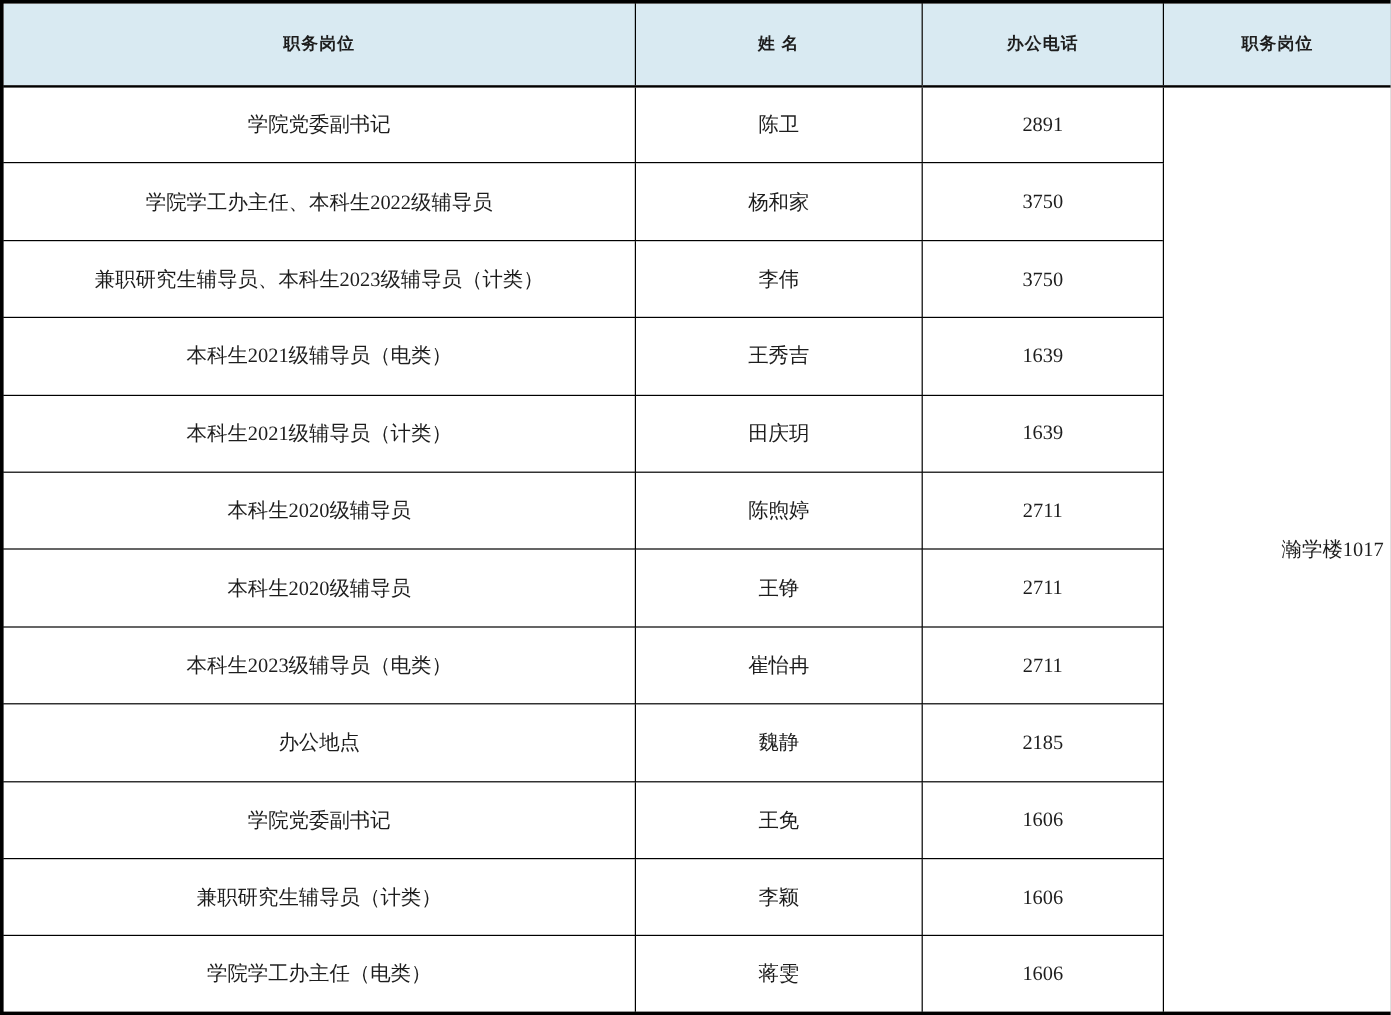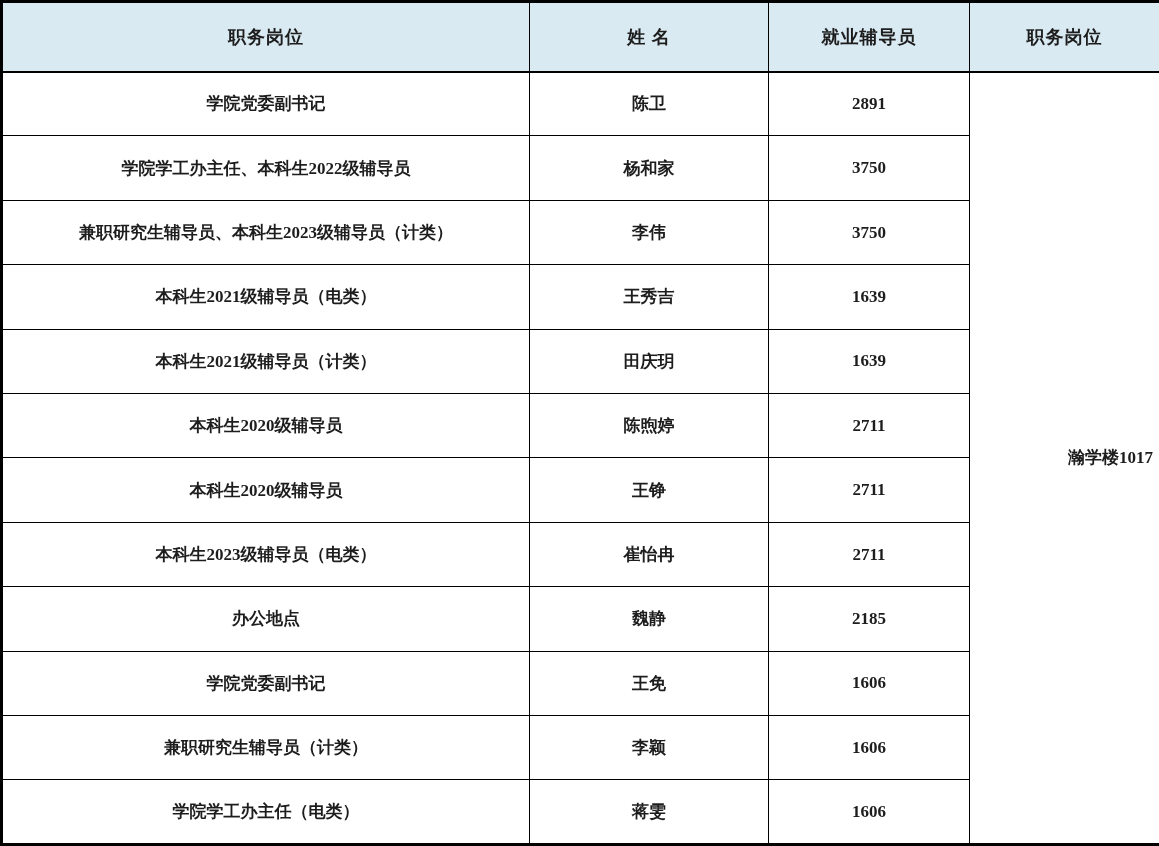--- a/index.html
+++ b/index.html
@@ -29,26 +29,25 @@
   col.col-location { width: 191px; }
 
   th, td {
     border: 1px solid #000000;
     text-align: center;
     vertical-align: middle;
     padding: 0 6px;
     box-sizing: border-box;
     overflow: hidden;
     white-space: nowrap;
-    font-weight: bold;
   }
   thead th {
     background: #d9eaf2;
     font-weight: bold;
-    font-size: 18px;
+    font-size: 14px;
     height: 70px;
     border-bottom: 2px solid #000000;
     letter-spacing: 1px;
   }
   tbody td {
     font-size: 17px;
     height: 64px;
     background: #ffffff;
   }
   td.location-cell {
@@ -65,21 +64,21 @@
     <colgroup>
       <col class="col-position">
       <col class="col-name">
       <col class="col-phone">
       <col class="col-location">
     </colgroup>
     <thead>
       <tr>
         <th>职务岗位</th>
         <th>姓  名</th>
-        <th>就业辅导员</th>
+        <th>办公电话</th>
         <th>职务岗位</th>
       </tr>
     </thead>
     <tbody>
         <tr>
     <td>学院党委副书记</td>
     <td>陈卫</td>
     <td>2891</td>
   <td rowspan="12" class="location-cell">瀚学楼1017</td>
         </tr>

